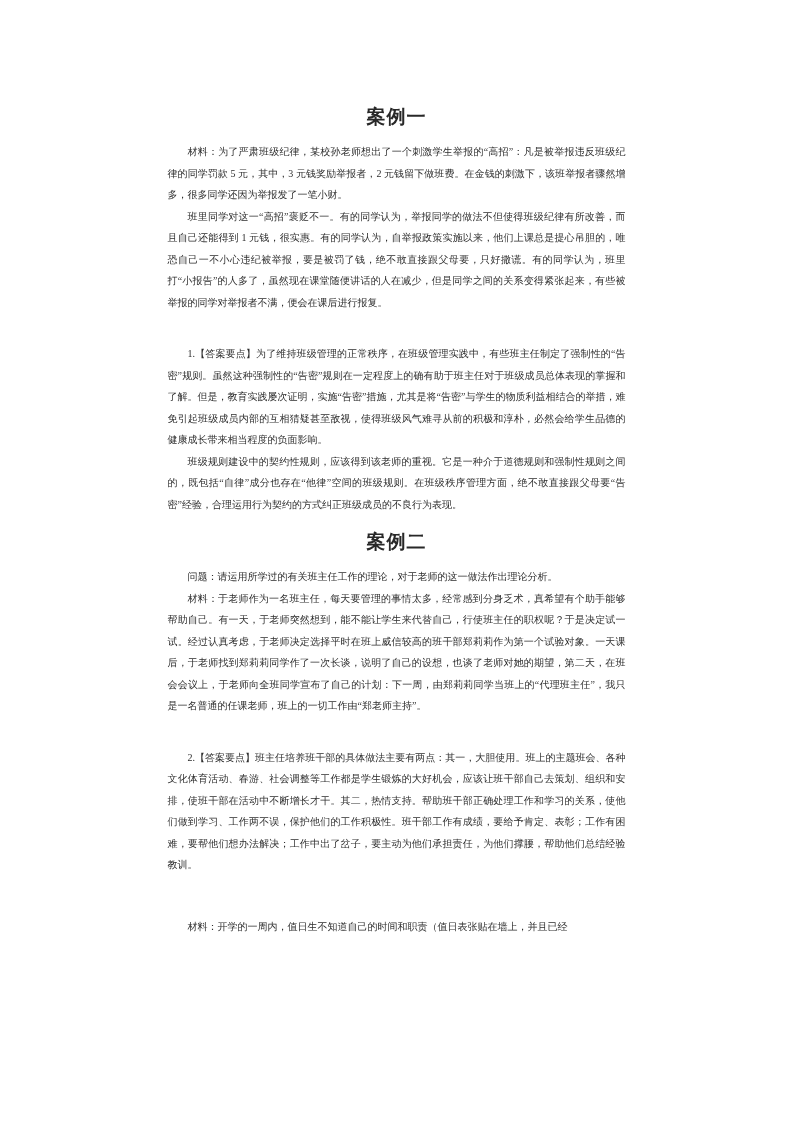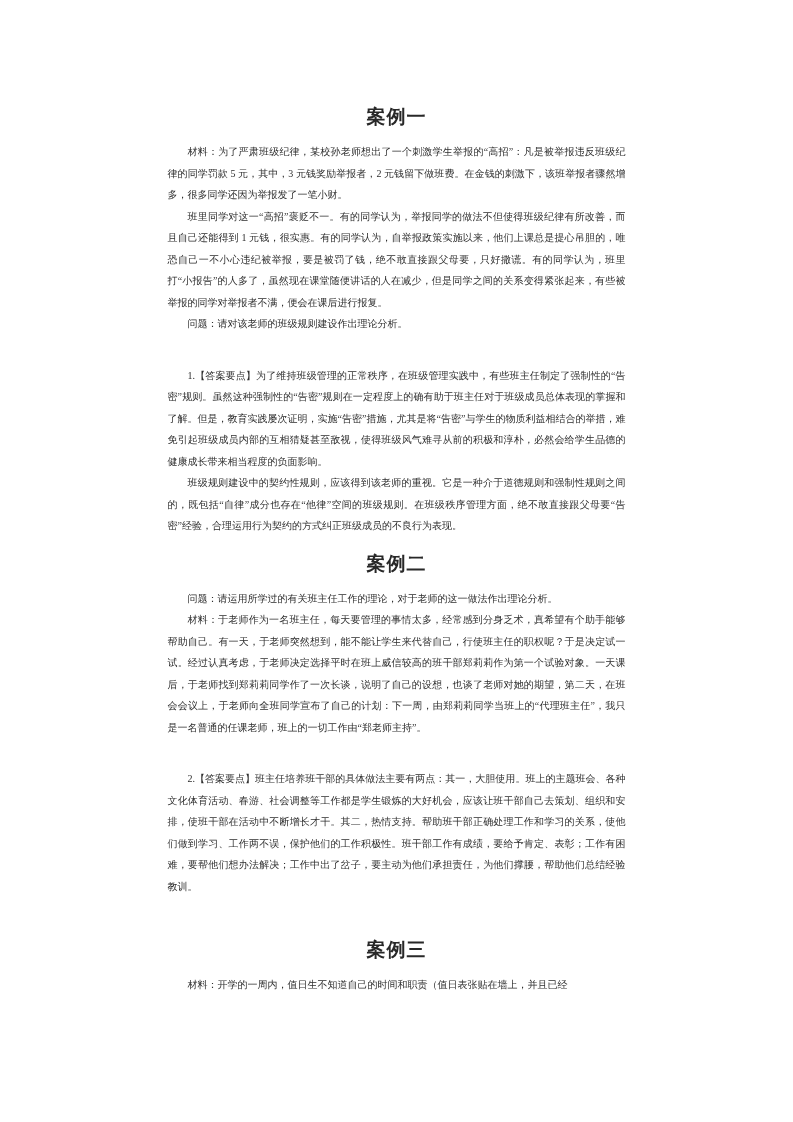--- a/index.html
+++ b/index.html
@@ -44,28 +44,26 @@
 </style>
 </head>
 <body>
 
 <div class="page">
   <div id="content">
       <section class="case-section">
         <h2 class="case-title">案例一</h2>
         <p class="para">材料：为了严肃班级纪律，某校孙老师想出了一个刺激学生举报的“高招”：凡是被举报违反班级纪律的同学罚款 5 元，其中，3 元钱奖励举报者，2 元钱留下做班费。在金钱的刺激下，该班举报者骤然增多，很多同学还因为举报发了一笔小财。</p>
         <p class="para">班里同学对这一“高招”褒贬不一。有的同学认为，举报同学的做法不但使得班级纪律有所改善，而且自己还能得到 1 元钱，很实惠。有的同学认为，自举报政策实施以来，他们上课总是提心吊胆的，唯恐自己一不小心违纪被举报，要是被罚了钱，绝不敢直接跟父母要，只好撒谎。有的同学认为，班里打“小报告”的人多了，虽然现在课堂随便讲话的人在减少，但是同学之间的关系变得紧张起来，有些被举报的同学对举报者不满，便会在课后进行报复。</p>
-        <p class="para">问题：请对该老师的班级规则建设作出理论分析。</p>
         <p class="para space-before">1.【答案要点】为了维持班级管理的正常秩序，在班级管理实践中，有些班主任制定了强制性的“告密”规则。虽然这种强制性的“告密”规则在一定程度上的确有助于班主任对于班级成员总体表现的掌握和了解。但是，教育实践屡次证明，实施“告密”措施，尤其是将“告密”与学生的物质利益相结合的举措，难免引起班级成员内部的互相猜疑甚至敌视，使得班级风气难寻从前的积极和淳朴，必然会给学生品德的健康成长带来相当程度的负面影响。</p>
         <p class="para">班级规则建设中的契约性规则，应该得到该老师的重视。它是一种介于道德规则和强制性规则之间的，既包括“自律”成分也存在“他律”空间的班级规则。在班级秩序管理方面，绝不敢直接跟父母要“告密”经验，合理运用行为契约的方式纠正班级成员的不良行为表现。</p>
       </section>
       <section class="case-section">
         <h2 class="case-title">案例二</h2>
         <p class="para">问题：请运用所学过的有关班主任工作的理论，对于老师的这一做法作出理论分析。</p>
         <p class="para">材料：于老师作为一名班主任，每天要管理的事情太多，经常感到分身乏术，真希望有个助手能够帮助自己。有一天，于老师突然想到，能不能让学生来代替自己，行使班主任的职权呢？于是决定试一试。经过认真考虑，于老师决定选择平时在班上威信较高的班干部郑莉莉作为第一个试验对象。一天课后，于老师找到郑莉莉同学作了一次长谈，说明了自己的设想，也谈了老师对她的期望，第二天，在班会会议上，于老师向全班同学宣布了自己的计划：下一周，由郑莉莉同学当班上的“代理班主任”，我只是一名普通的任课老师，班上的一切工作由“郑老师主持”。</p>
         <p class="para space-before">2.【答案要点】班主任培养班干部的具体做法主要有两点：其一，大胆使用。班上的主题班会、各种文化体育活动、春游、社会调整等工作都是学生锻炼的大好机会，应该让班干部自己去策划、组织和安排，使班干部在活动中不断增长才干。其二，热情支持。帮助班干部正确处理工作和学习的关系，使他们做到学习、工作两不误，保护他们的工作积极性。班干部工作有成绩，要给予肯定、表彰；工作有困难，要帮他们想办法解决；工作中出了岔子，要主动为他们承担责任，为他们撑腰，帮助他们总结经验教训。</p>
       </section>
       <section class="case-section">
-        <h2 class="case-title">案例三</h2>
         <p class="para">材料：开学的一周内，值日生不知道自己的时间和职责（值日表张贴在墙上，并且已经</p>
       </section>
     </div>
 </div>
 
 </body></html>

